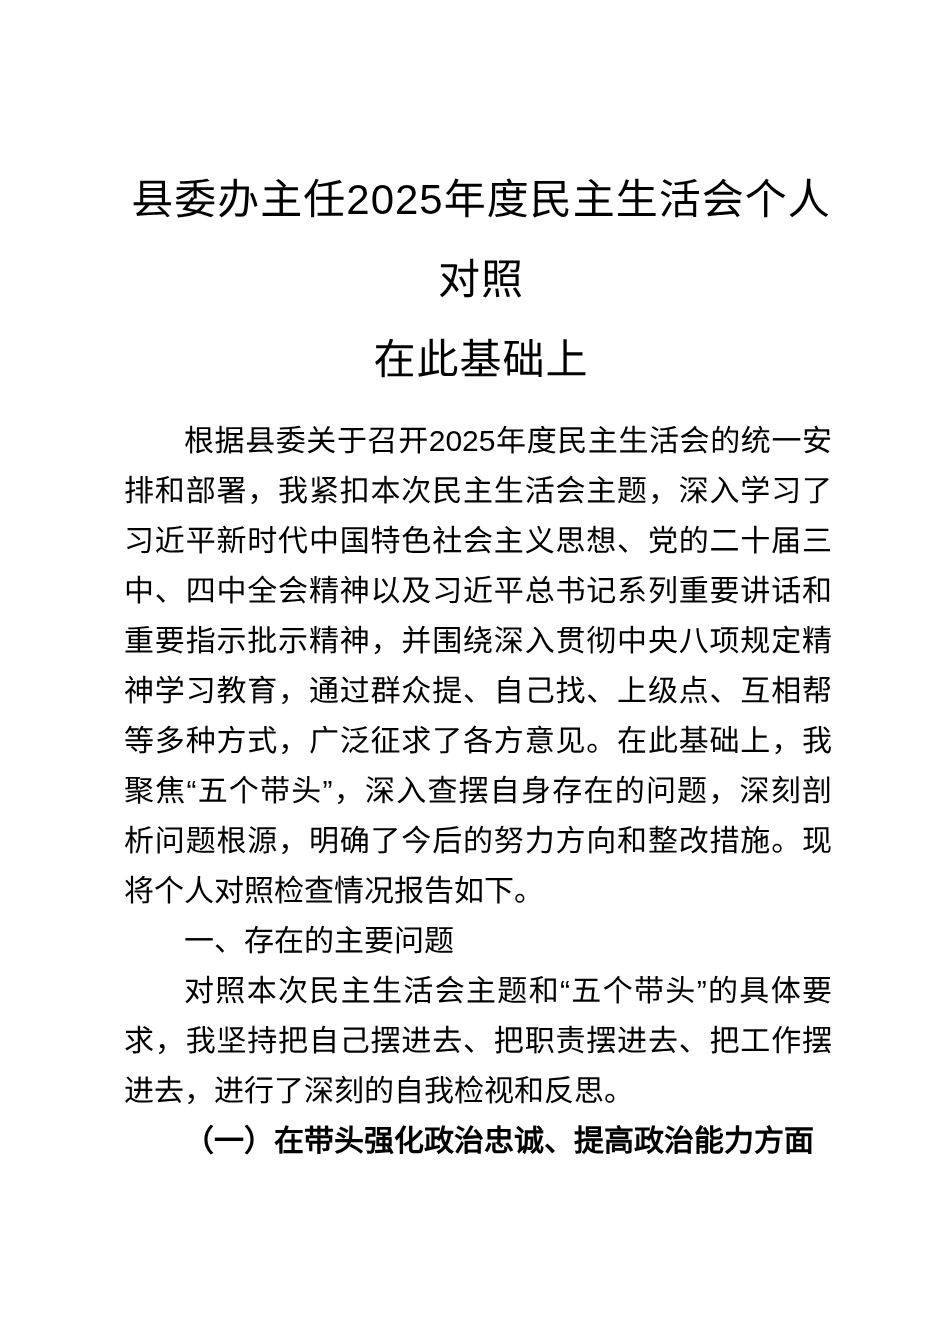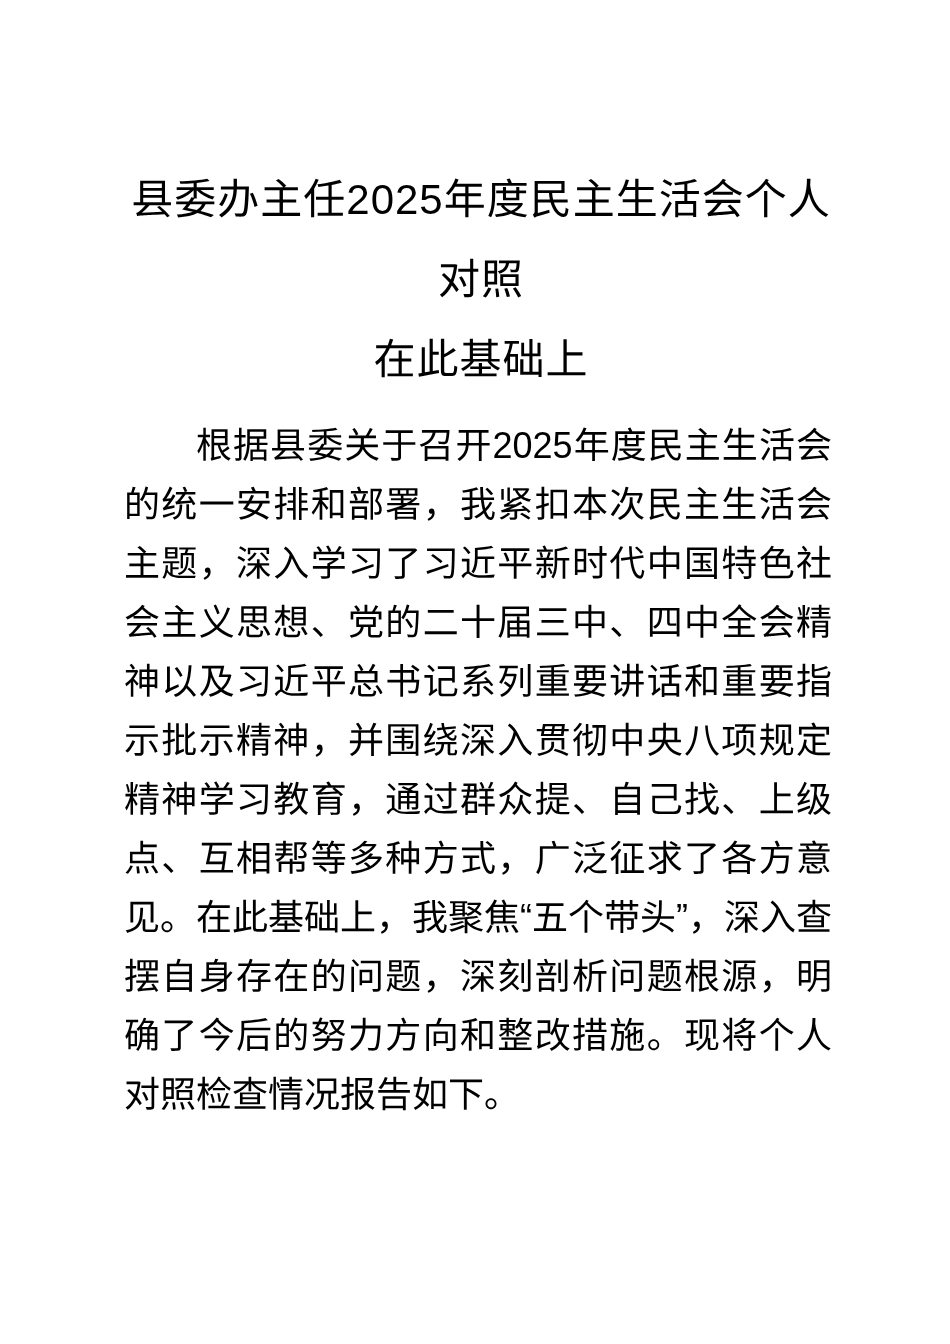--- a/index.html
+++ b/index.html
@@ -27,22 +27,22 @@
     font-weight: 400;
     text-align: center;
     letter-spacing: 1px;
     margin: 0 0 16px 6px;
   }
   .doc-title .title-line {
     display: block;
   }
   .para {
     margin: 0;
-    font-size: 36px;
-    line-height: 59px;
+    font-size: 30px;
+    line-height: 50px;
     font-weight: 400;
     text-indent: 2em;
     text-align: justify;
     text-justify: inter-ideograph;
     letter-spacing: 0;
     word-break: break-all;
   }
   .para.section-heading {
     font-weight: 400;
     text-align: left;
@@ -57,17 +57,20 @@
 
 <div class="doc-page">
 
   <h1 class="doc-title">
     <span class="title-line">县委办主任2025年度民主生活会个人对照</span>
     <span class="title-line">在此基础上</span>
   </h1>
 
   <p class="para">根据县委关于召开2025年度民主生活会的统一安排和部署，我紧扣本次民主生活会主题，深入学习了习近平新时代中国特色社会主义思想、党的二十届三中、四中全会精神以及习近平总书记系列重要讲话和重要指示批示精神，并围绕深入贯彻中央八项规定精神学习教育，通过群众提、自己找、上级点、互相帮等多种方式，广泛征求了各方意见。在此基础上，我聚焦“五个带头”，深入查摆自身存在的问题，深刻剖析问题根源，明确了今后的努力方向和整改措施。现将个人对照检查情况报告如下。</p>
 
+  <p class="para section-heading">一、存在的主要问题</p>
 
+  <p class="para">对照本次民主生活会主题和“五个带头”的具体要求，我坚持把自己摆进去、把职责摆进去、把工作摆进去，进行了深刻的自我检视和反思。</p>
 
+  <p class="para subsection-heading">（一）在带头强化政治忠诚、提高政治能力方面</p>
 
 
 </div>
 
 </body></html>

